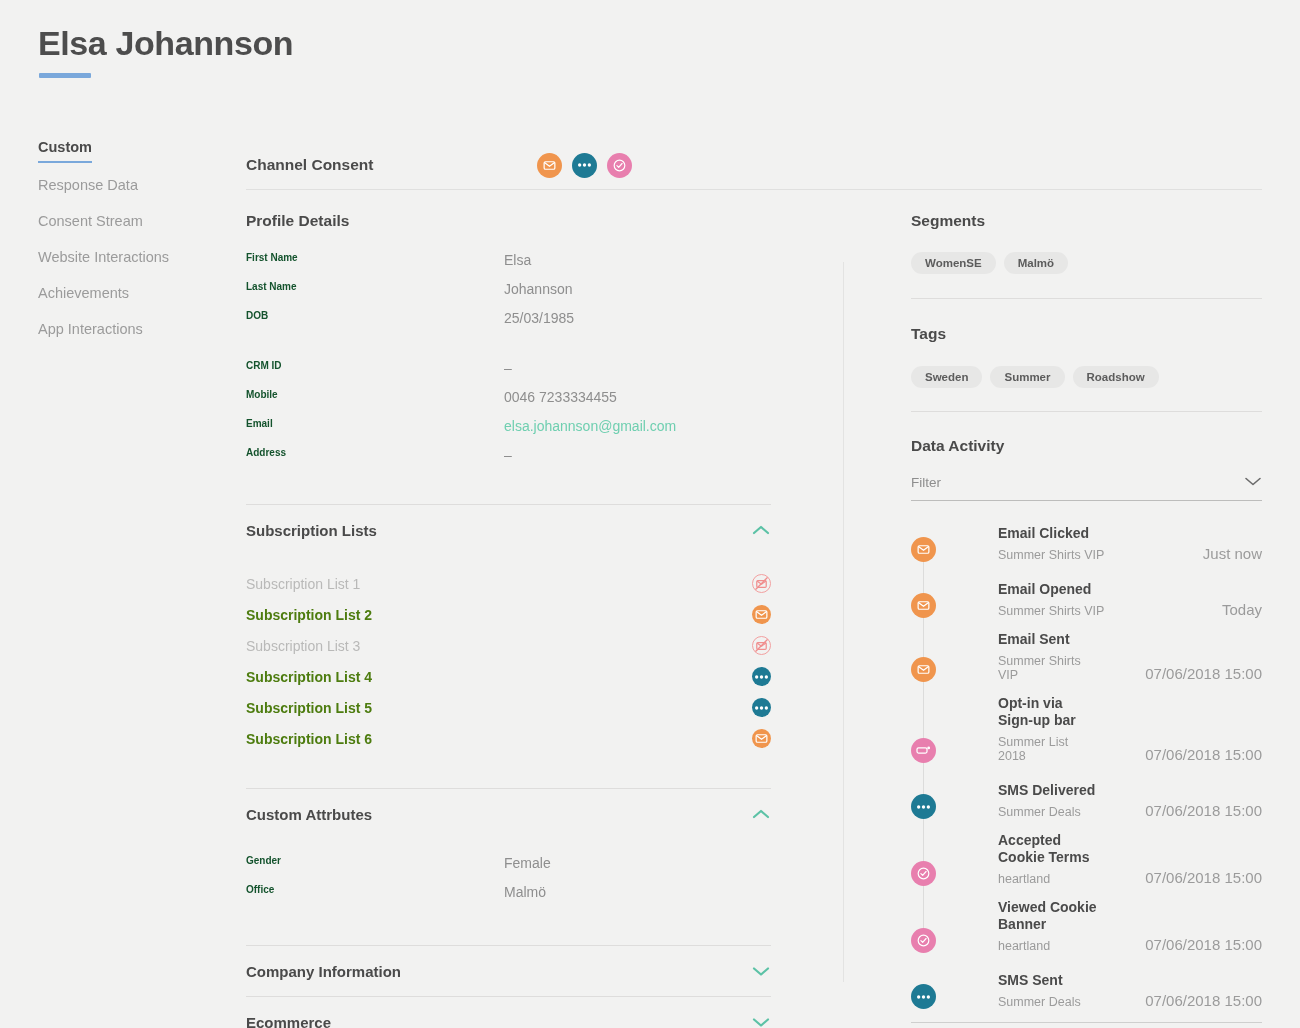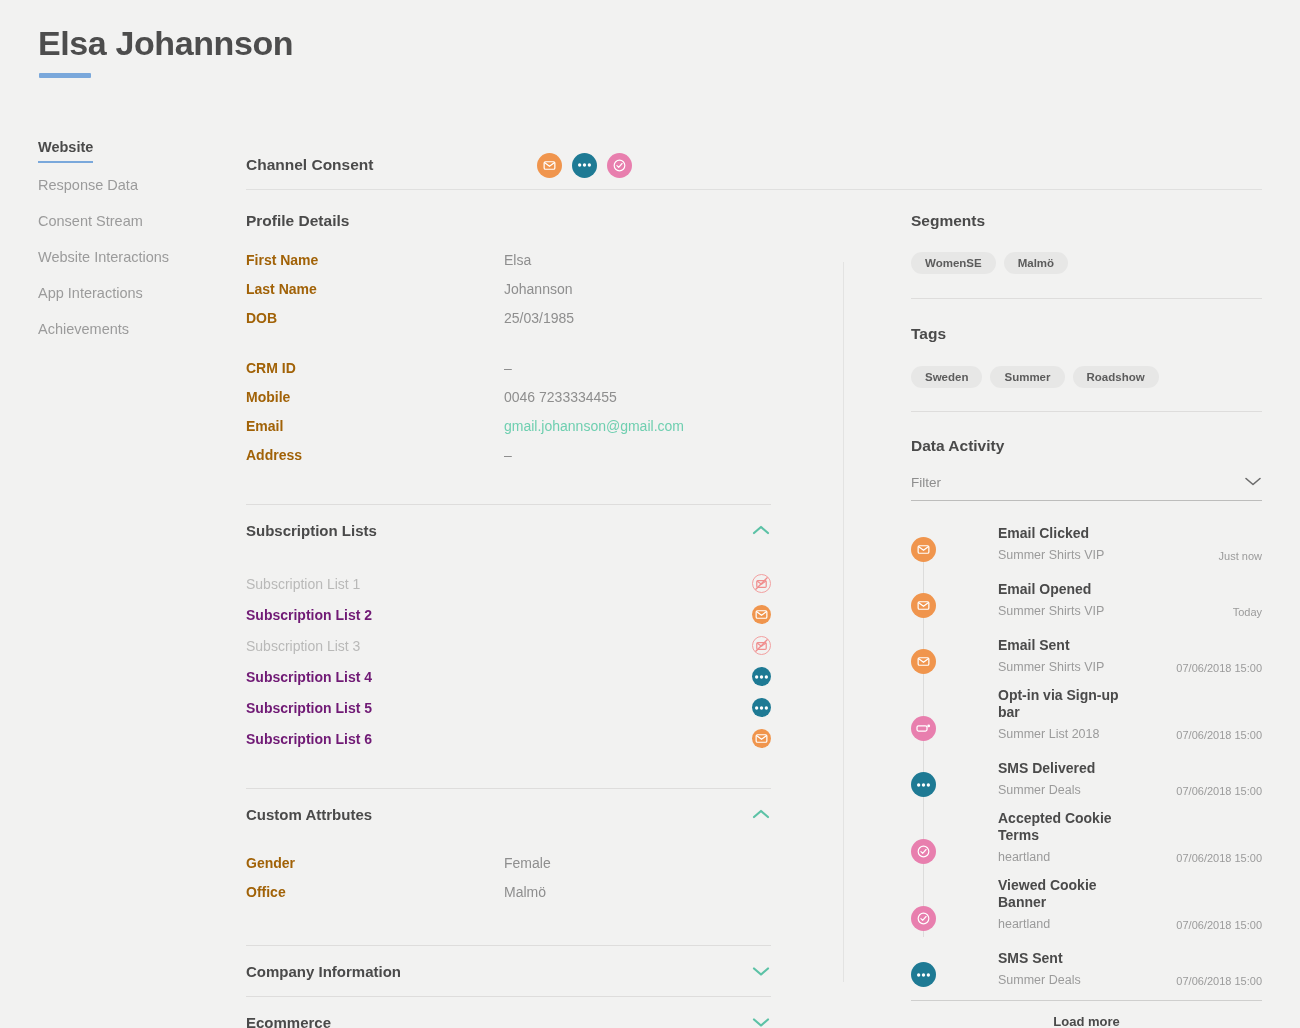--- a/index.html
+++ b/index.html
@@ -60,41 +60,41 @@
     background: transparent; border: 1.5px solid #f2a0a0;
   }
 
   
   .left-col { position: absolute; left: 246px; top: 212px; width: 525px; }
   .sec-title {
     font-size: 15.5px; font-weight: bold; color: #4a4a4a; margin-bottom: 22px;
   }
   .field { display: flex; height: 29px; align-items: flex-start; }
   .field .k {
-    width: 258px; font-size: 14px; font-weight: bold; color: #a16207;
+    width: 258px; font-size: 10px; font-weight: bold; color: #14532d;
   }
   .field .v { font-size: 14px; color: #8e8e8e; }
   .field .v.link { color: #6fcfb0; cursor: pointer; }
   .gap { height: 21px; }
 
   .hr { height: 1px; background: #dedddc; }
 
   .accordion-head {
     display: flex; align-items: center; justify-content: space-between;
     height: 50px; cursor: pointer; gap: 45px;
   }
   .accordion-head .t { font-size: 15px; font-weight: bold; color: #4a4a4a; }
   .chev { width: 20px; height: 12px; }
   .chev svg { display: block; }
 
   .sub-row {
     display: flex; align-items: center; justify-content: space-between;
     height: 31px;
   }
-  .sub-row .nm { font-size: 14px; font-weight: bold; color: #701a75; }
+  .sub-row .nm { font-size: 14px; font-weight: bold; color: #4d7c0f; }
   .sub-row.off .nm { font-weight: normal; color: #b9b9b8; }
 
   
   .right-col { position: absolute; left: 911px; top: 212px; width: 351px; }
   .r-title { font-size: 15.5px; font-weight: bold; color: #4a4a4a; }
   .pill-wrap { display: flex; flex-wrap: wrap; gap: 8px; }
   .pill {
     background: #e7e7e6; border-radius: 11px; padding: 5px 14px;
     font-size: 11.5px; font-weight: bold; color: #5c5c5c; cursor: pointer;
   }
@@ -112,37 +112,37 @@
     background: #dcdcdb;
   }
   .act {
     position: relative; display: flex; align-items: flex-end;
     margin-bottom: 13px; min-height: 43px; gap: 48px;
   }
   .act .ico { position: relative; z-index: 2; margin-top: 2px; }
   .act .body { margin-left: 14px; flex: 1; }
   .act .ttl { font-size: 14px; font-weight: bold; color: #4a4a4a; line-height: 17px; }
   .act .sub { font-size: 12.5px; color: #9b9b9b; margin-top: 6px; }
-  .act .when { font-size: 11px; color: #9b9b9b; white-space: nowrap; padding-top: 1px; }
+  .act .when { font-size: 15px; color: #9b9b9b; white-space: nowrap; padding-top: 1px; }
 
   .load-hr { height: 1px; background: #cfcfce; margin-top: 9px; }
   .load-more {
     text-align: center; font-size: 13px; font-weight: bold;
     color: #4a4a4a; padding-top: 13px; cursor: pointer;
   }
 </style>
 </head>
 <body>
 
 <div class="page">
 
   <div class="page-title">Elsa Johannson</div>
   <div class="title-underline"></div>
 
-  <div class="sidebar" id="sidebar"><div class="side-item active">Website</div><div class="side-item">Response Data</div><div class="side-item">Consent Stream</div><div class="side-item">Website Interactions</div><div class="side-item">App Interactions</div><div class="side-item">Achievements</div></div>
+  <div class="sidebar" id="sidebar"><div class="side-item active">Custom</div><div class="side-item">Response Data</div><div class="side-item">Consent Stream</div><div class="side-item">Website Interactions</div><div class="side-item">Achievements</div><div class="side-item">App Interactions</div></div>
 
   <div class="consent-row">
     <div class="consent-label">Channel Consent</div>
     <div class="consent-icons" id="consent-icons">
         <span class="cicon" style="width:25px;height:25px;background:#f0954d;">
           <svg width="13" height="13" viewBox="0 0 16 16">
             <rect x="1.4" y="3.4" width="13.2" height="9.2" rx="1.6" fill="none" stroke="#fff" stroke-width="1.5"></rect>
             <path d="M2.2 4.6 L8 9 L13.8 4.6" fill="none" stroke="#fff" stroke-width="1.5" stroke-linecap="round" stroke-linejoin="round"></path>
           </svg>
         </span>
@@ -186,21 +186,21 @@
         <div class="field">
           <span class="k">CRM ID</span>
           <span class="v">–</span>
         </div>
         <div class="field">
           <span class="k">Mobile</span>
           <span class="v">0046 7233334455</span>
         </div>
         <div class="field">
           <span class="k">Email</span>
-          <span class="v link">gmail.johannson@gmail.com</span>
+          <span class="v link">elsa.johannson@gmail.com</span>
         </div>
         <div class="field">
           <span class="k">Address</span>
           <span class="v">–</span>
         </div>
       </div>
 
     <div style="height:28px"></div>
     <div class="hr"></div>
 

